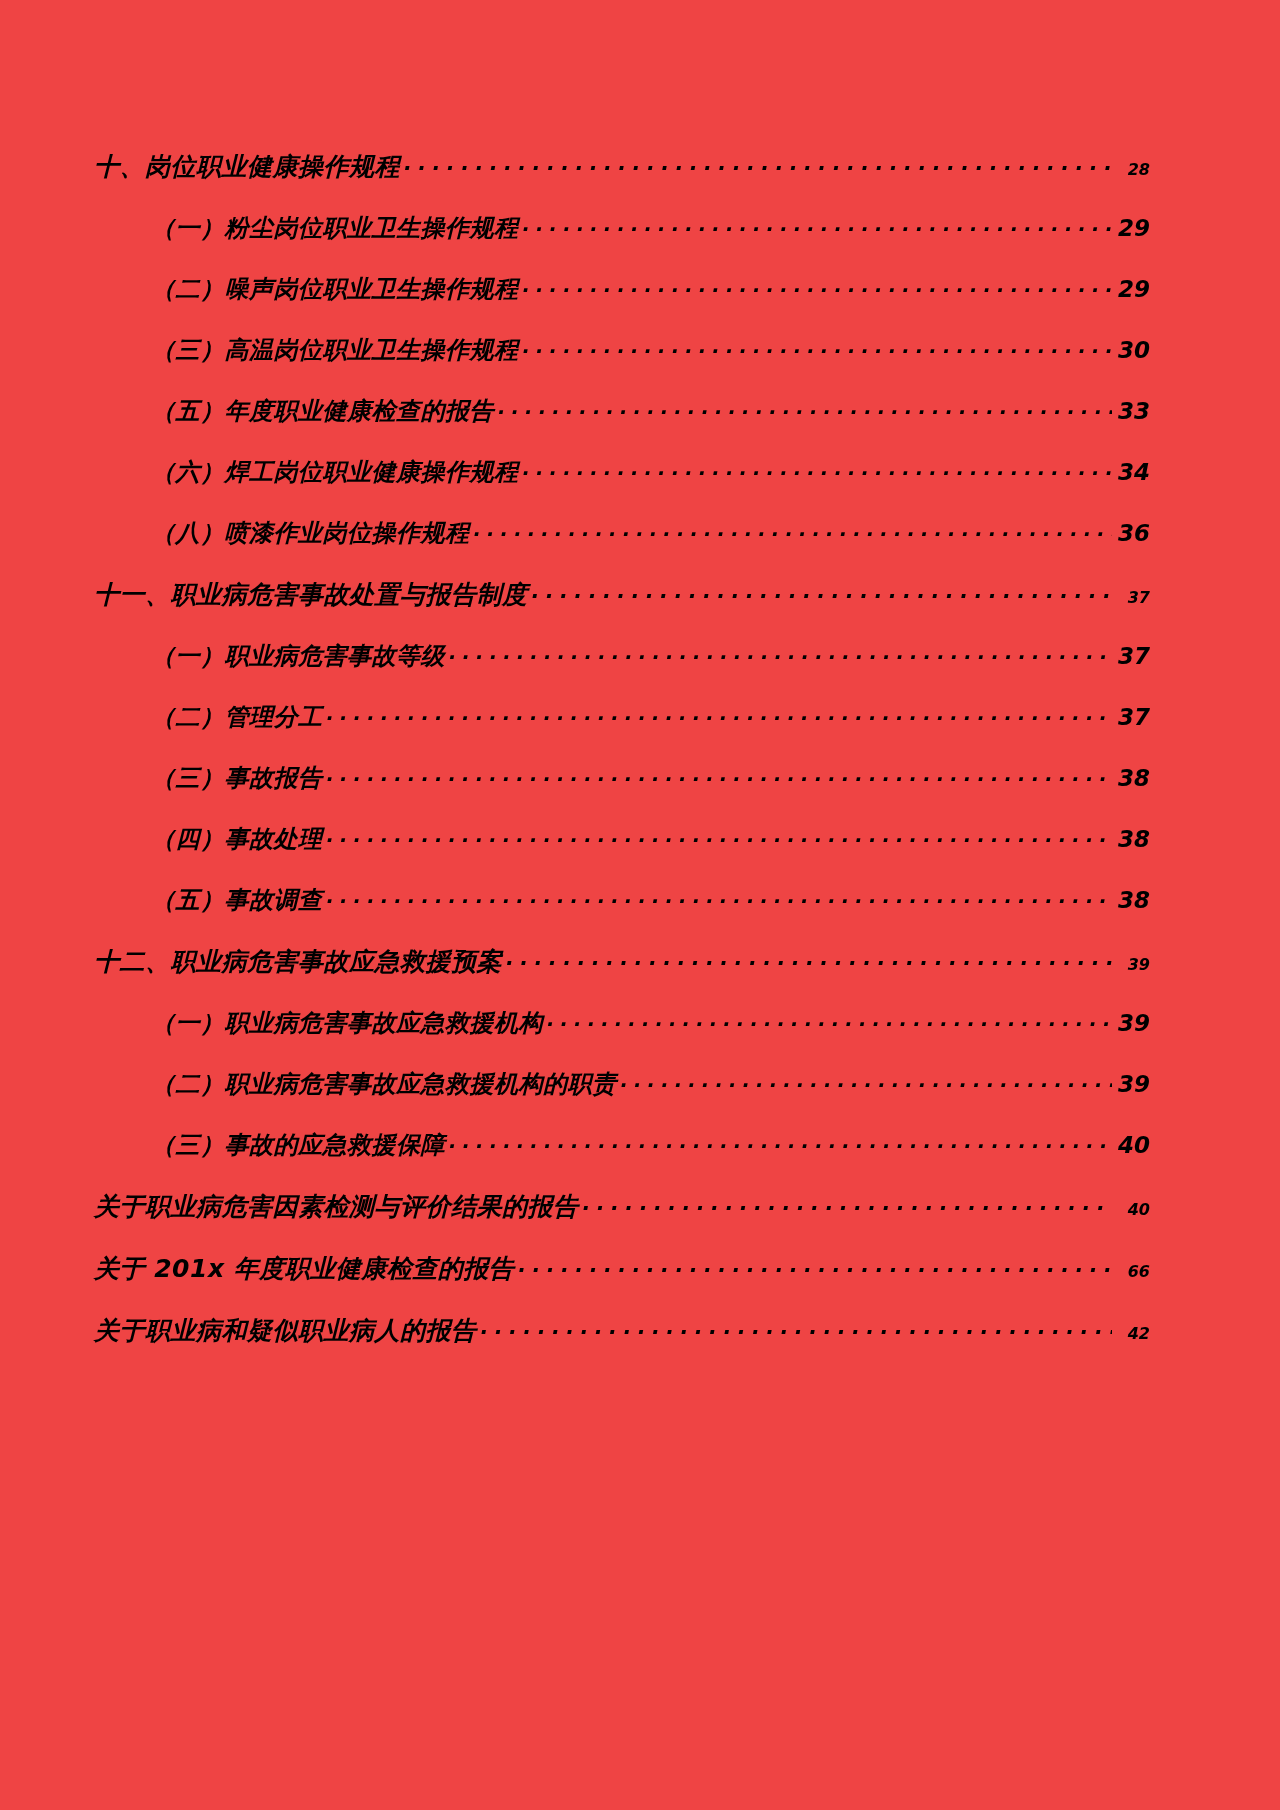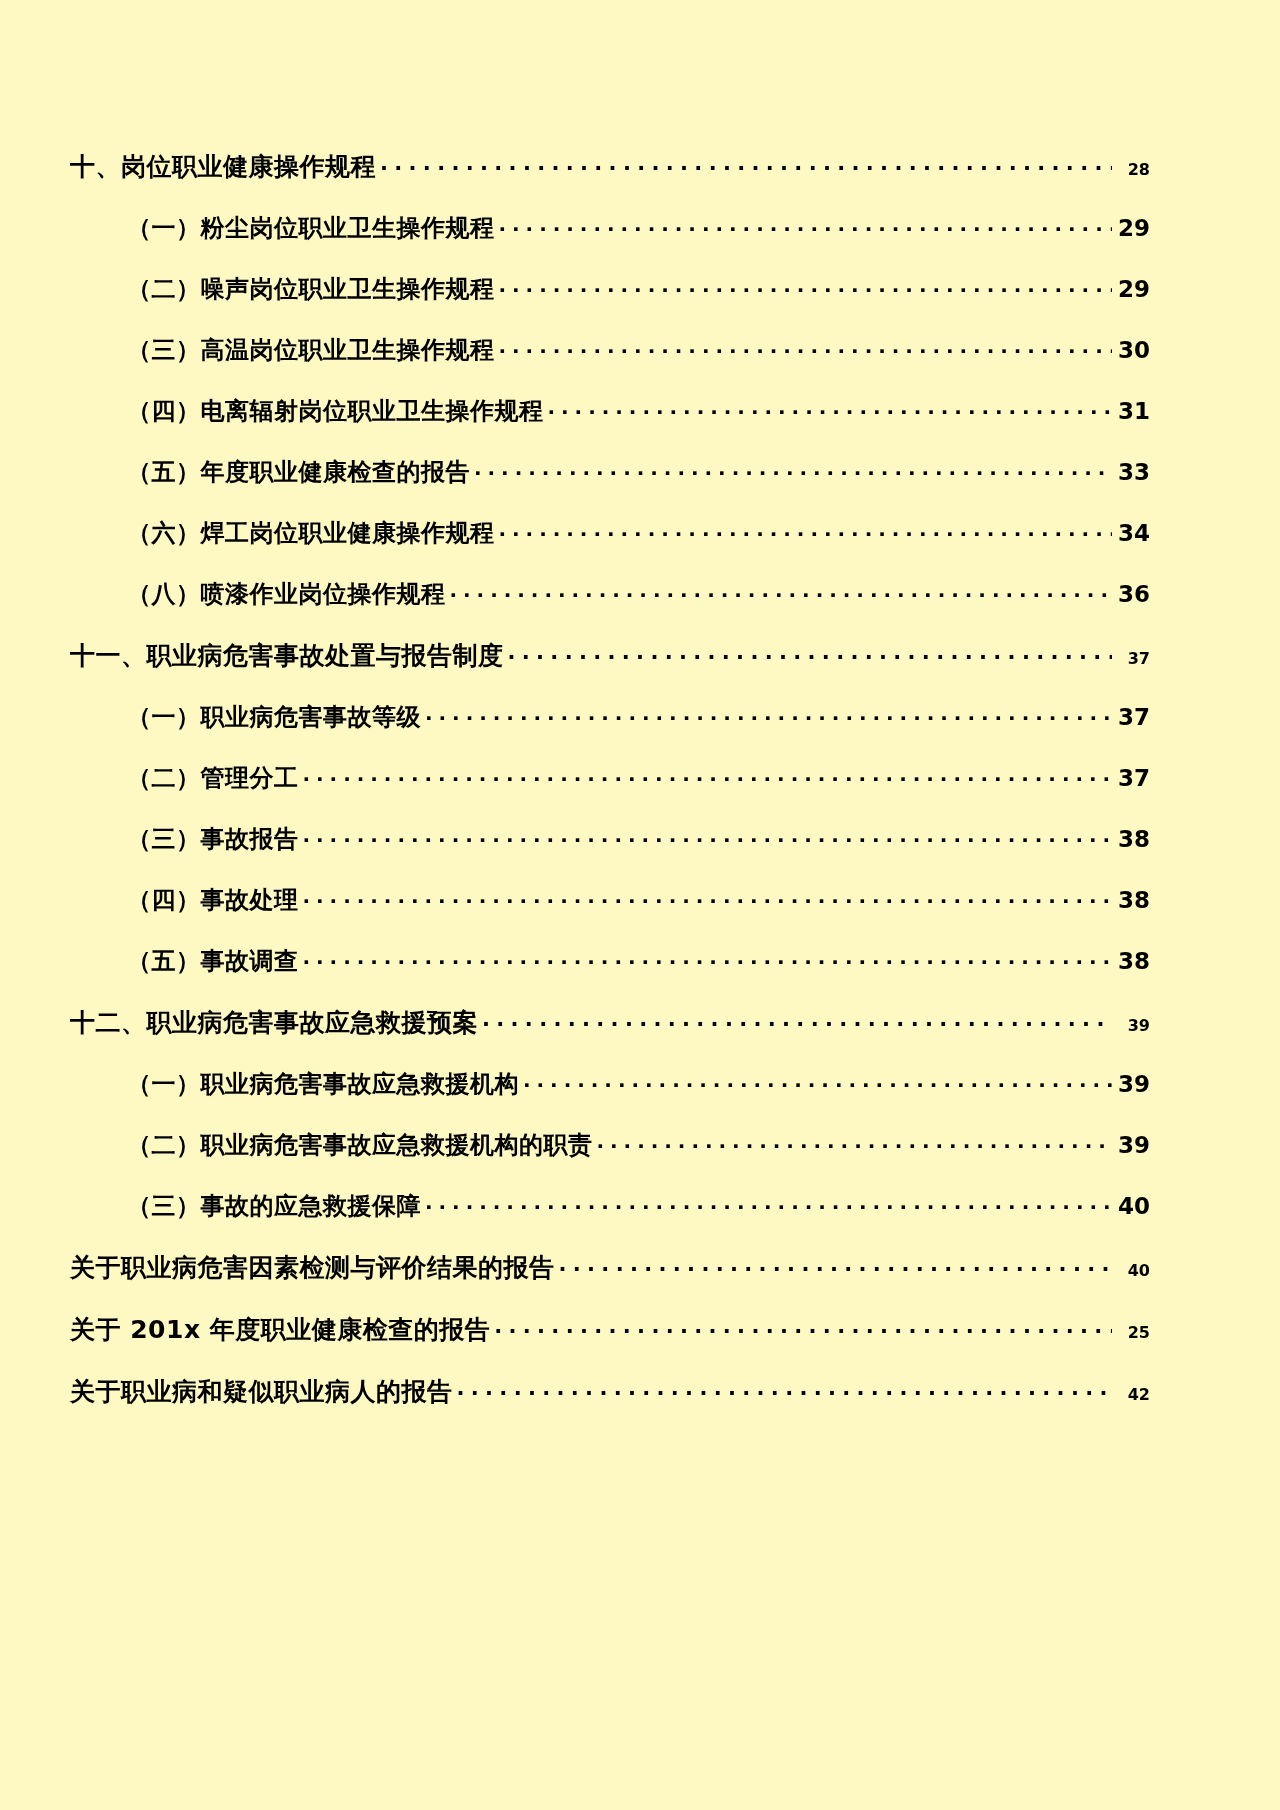--- a/index.html
+++ b/index.html
@@ -12,22 +12,23 @@
     height: 1810px;
     font-family: "DejaVu Sans", "Liberation Sans", sans-serif;
     color: #000000;
     overflow: hidden;
   }
   .page {
     position: relative;
     width: 1280px;
     height: 1810px;
     box-sizing: border-box;
-    padding: 150px 130px 0 70px;
-    background: #fef9c3;
+    padding: 150px 130px 0 94px;
+    background: #ef4444;
+    font-style: italic;
   }
   .toc {
     width: 100%;
   }
   .toc-entry {
     display: flex;
     align-items: baseline;
     width: 100%;
     box-sizing: border-box;
     margin-bottom: 29px;
@@ -112,25 +113,20 @@
         <span class="label">（二）噪声岗位职业卫生操作规程</span>
         <span class="leader"></span>
         <span class="page-no">29</span>
       </div>
       <div class="toc-entry lvl2">
         <span class="label">（三）高温岗位职业卫生操作规程</span>
         <span class="leader"></span>
         <span class="page-no">30</span>
       </div>
       <div class="toc-entry lvl2">
-        <span class="label">（四）电离辐射岗位职业卫生操作规程</span>
-        <span class="leader"></span>
-        <span class="page-no">31</span>
-      </div>
-      <div class="toc-entry lvl2">
         <span class="label">（五）年度职业健康检查的报告</span>
         <span class="leader"></span>
         <span class="page-no">33</span>
       </div>
       <div class="toc-entry lvl2">
         <span class="label">（六）焊工岗位职业健康操作规程</span>
         <span class="leader"></span>
         <span class="page-no">34</span>
       </div>
       <div class="toc-entry lvl2">
@@ -189,21 +185,21 @@
         <span class="page-no">40</span>
       </div>
       <div class="toc-entry lvl1 tail">
         <span class="label">关于职业病危害因素检测与评价结果的报告</span>
         <span class="leader"></span>
         <span class="page-no">40</span>
       </div>
       <div class="toc-entry lvl1 tail">
         <span class="label">关于 201x 年度职业健康检查的报告</span>
         <span class="leader"></span>
-        <span class="page-no">25</span>
+        <span class="page-no">66</span>
       </div>
       <div class="toc-entry lvl1 tail">
         <span class="label">关于职业病和疑似职业病人的报告</span>
         <span class="leader"></span>
         <span class="page-no">42</span>
       </div>
     </div>
 </div>
 
 </body></html>

